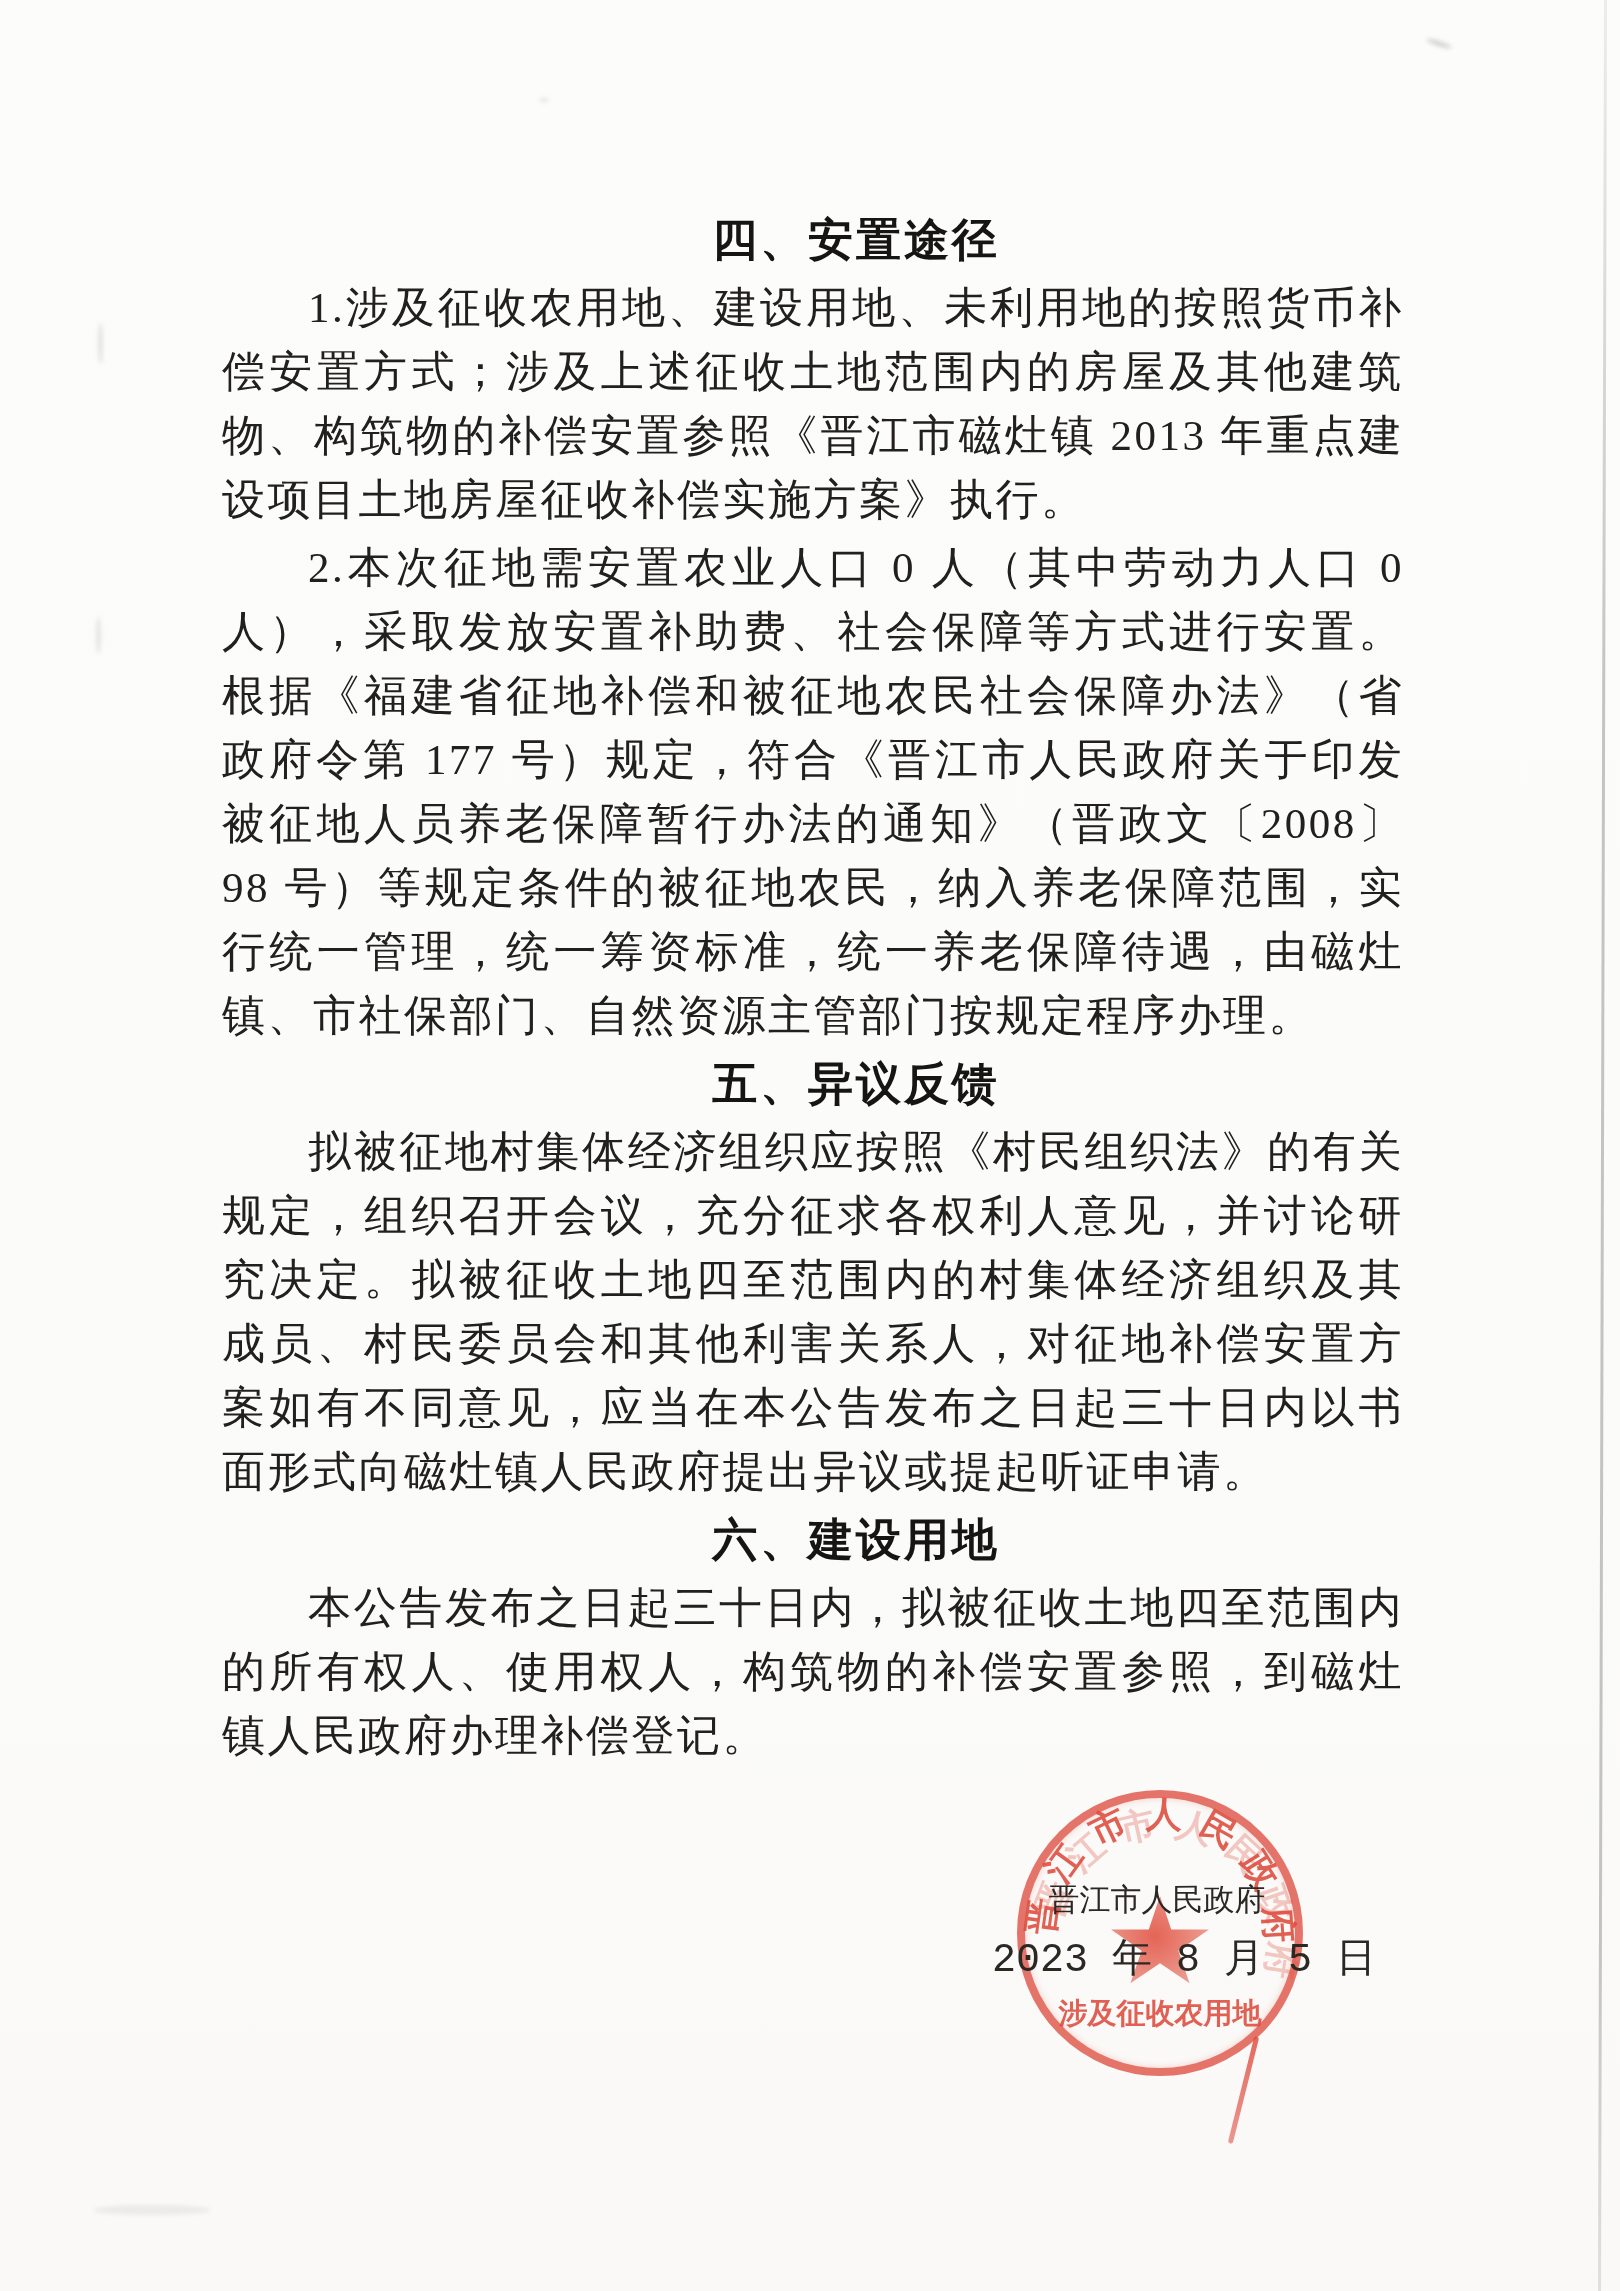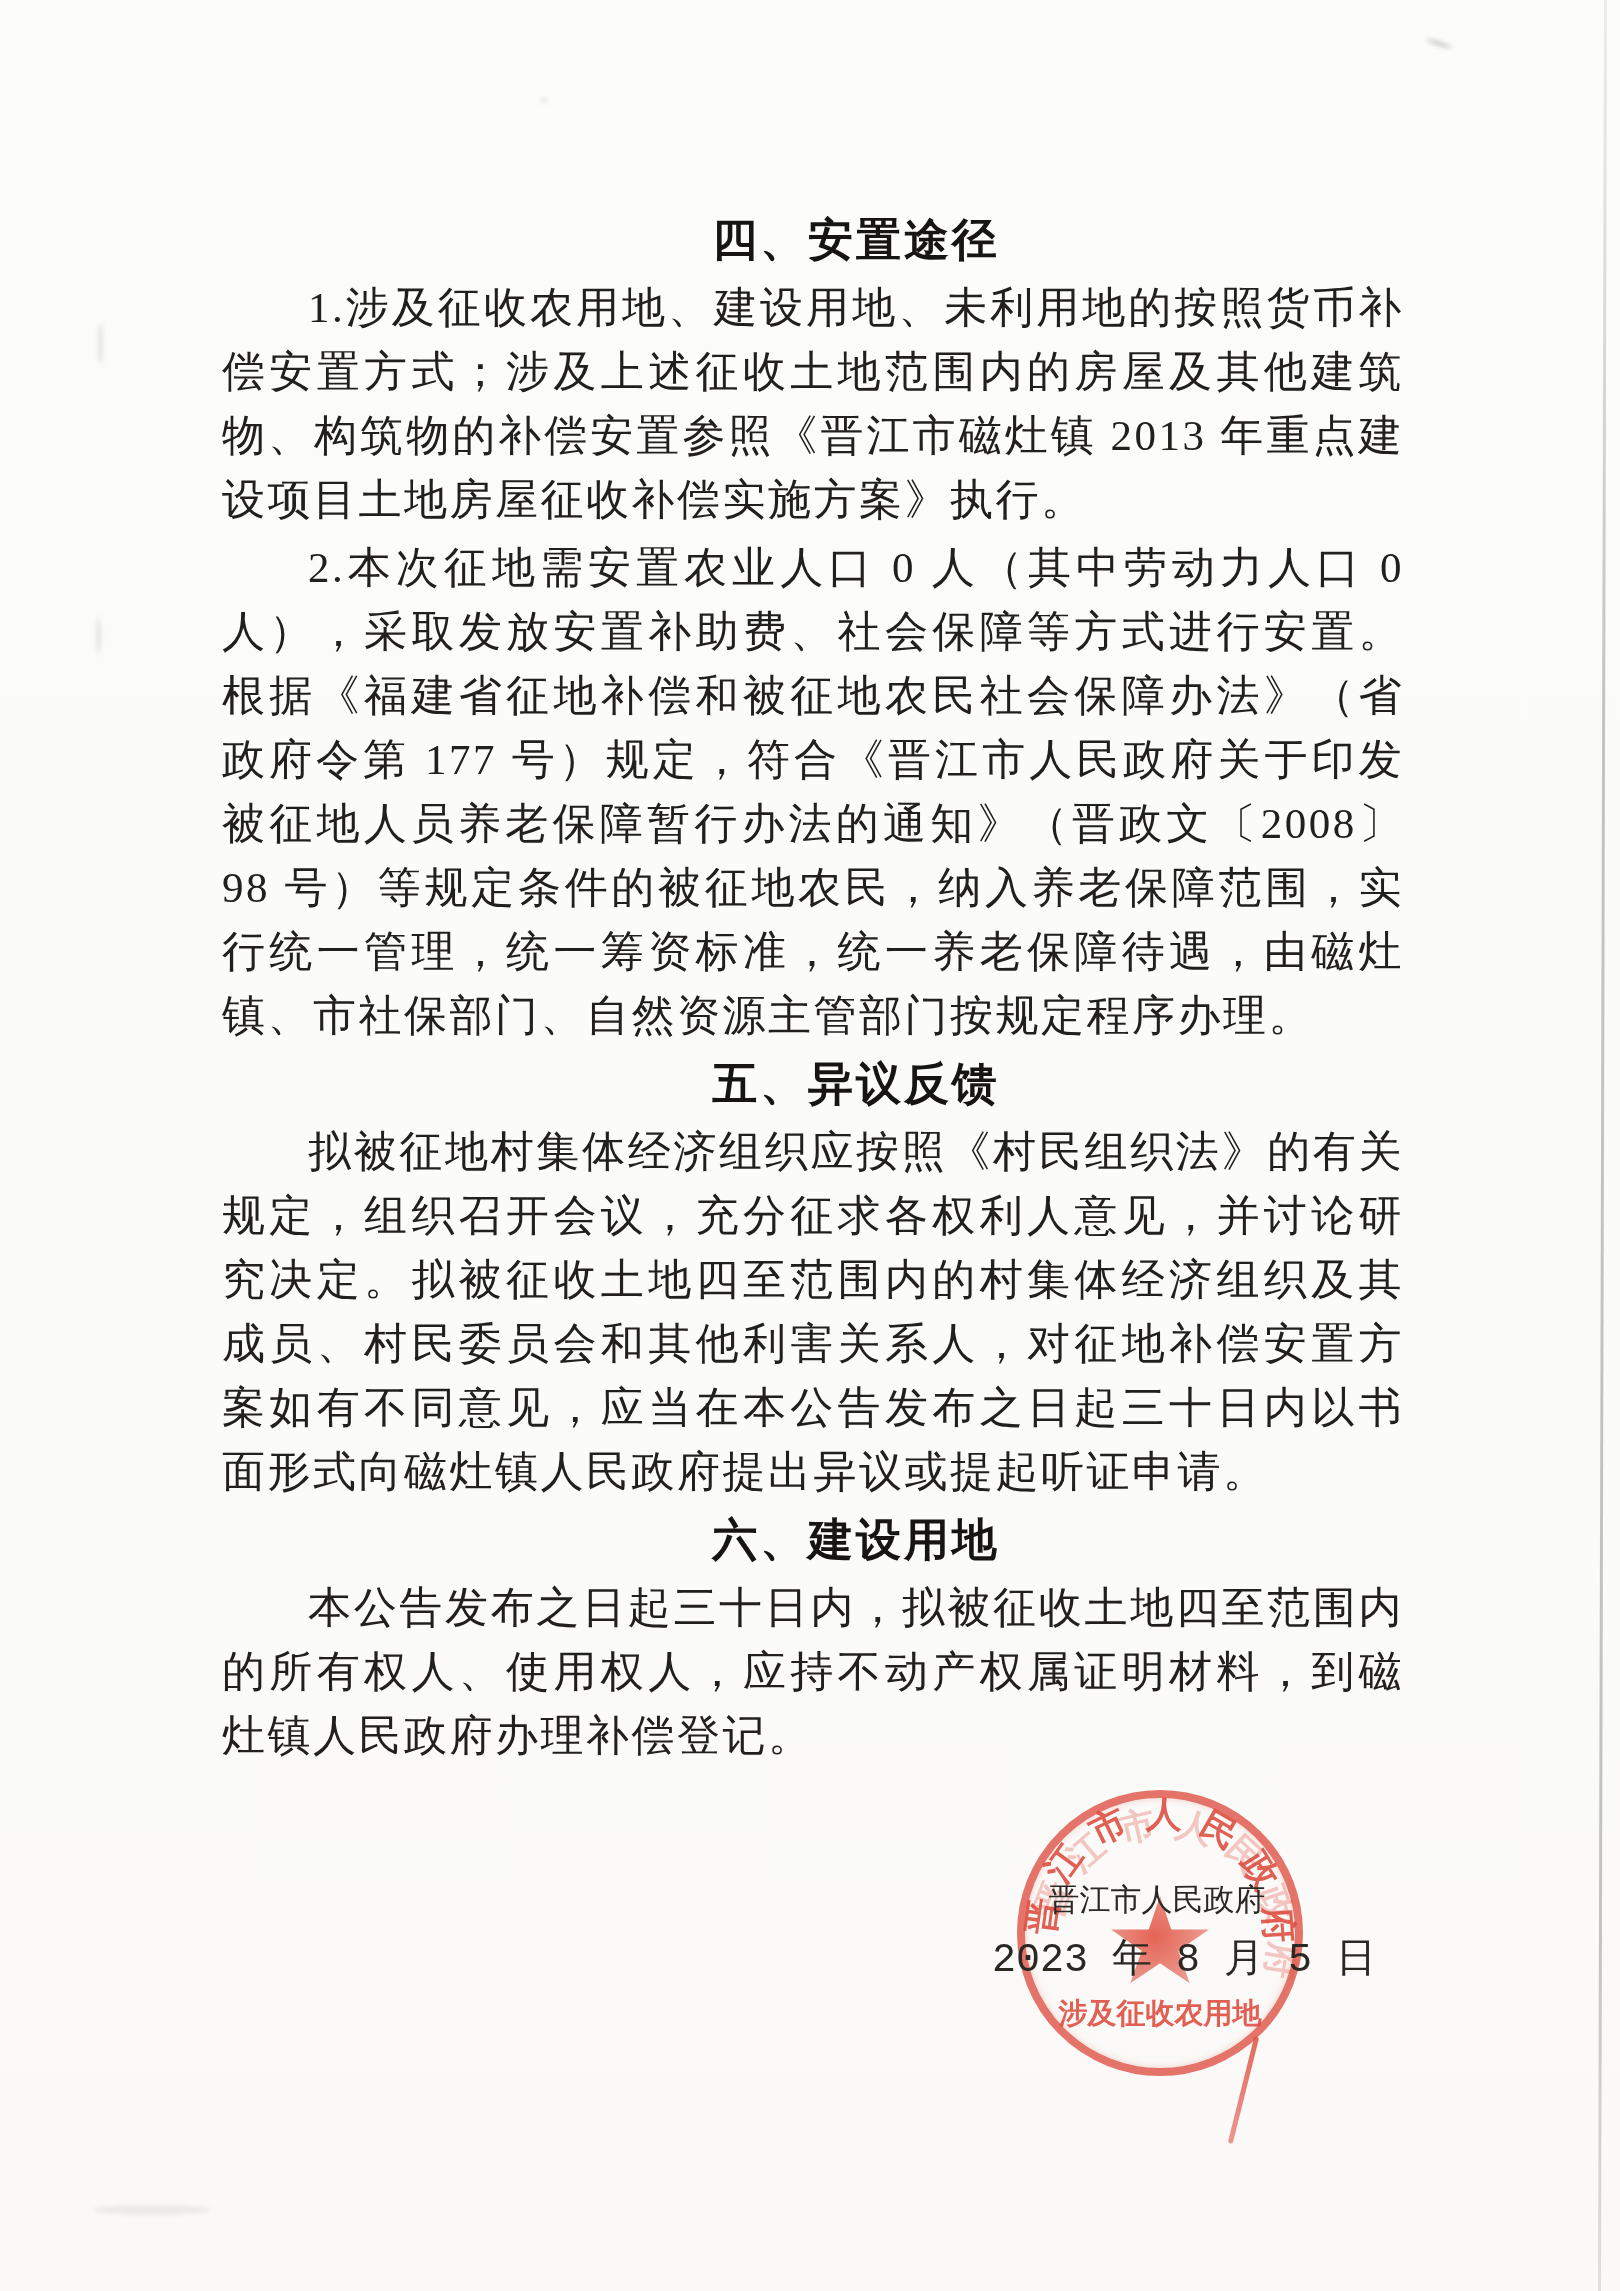--- a/index.html
+++ b/index.html
@@ -88,21 +88,21 @@
   <div class="smudge d"></div>
   <div class="smudge e"></div>
 
   <div class="doc-body">
     <h2>四、安置途径</h2>
     <p>1.涉及征收农用地、建设用地、未利用地的按照货币补偿安置方式；涉及上述征收土地范围内的房屋及其他建筑物、构筑物的补偿安置参照《晋江市磁灶镇 2013 年重点建设项目土地房屋征收补偿实施方案》执行。</p>
     <p>2.本次征地需安置农业人口 0 人（其中劳动力人口 0 人），采取发放安置补助费、社会保障等方式进行安置。根据《福建省征地补偿和被征地农民社会保障办法》（省政府令第 177 号）规定，符合《晋江市人民政府关于印发被征地人员养老保障暂行办法的通知》（晋政文〔2008〕98 号）等规定条件的被征地农民，纳入养老保障范围，实行统一管理，统一筹资标准，统一养老保障待遇，由磁灶镇、市社保部门、自然资源主管部门按规定程序办理。</p>
     <h2>五、异议反馈</h2>
     <p>拟被征地村集体经济组织应按照《村民组织法》的有关规定，组织召开会议，充分征求各权利人意见，并讨论研究决定。拟被征收土地四至范围内的村集体经济组织及其成员、村民委员会和其他利害关系人，对征地补偿安置方案如有不同意见，应当在本公告发布之日起三十日内以书面形式向磁灶镇人民政府提出异议或提起听证申请。</p>
     <h2>六、建设用地</h2>
-    <p>本公告发布之日起三十日内，拟被征收土地四至范围内的所有权人、使用权人，应持不动产权属证明材料，到磁灶镇人民政府办理补偿登记。</p>
+    <p>本公告发布之日起三十日内，拟被征收土地四至范围内的所有权人、使用权人，构筑物的补偿安置参照，到磁灶镇人民政府办理补偿登记。</p>
   </div>
 
   <div class="seal">
     <div class="seal-ring"></div>
     <div class="seal-star"></div>
     <div class="ring-text" id="ring-main">
         <span class="ring-ch" style="transform: translate(-50%, -50%) rotate(-82deg) translateY(-118px);">晋</span>
         <span class="ring-ch" style="transform: translate(-50%, -50%) rotate(-54deg) translateY(-118px);">江</span>
         <span class="ring-ch" style="transform: translate(-50%, -50%) rotate(-26deg) translateY(-118px);">市</span>
         <span class="ring-ch" style="transform: translate(-50%, -50%) rotate(2deg) translateY(-118px);">人</span>

